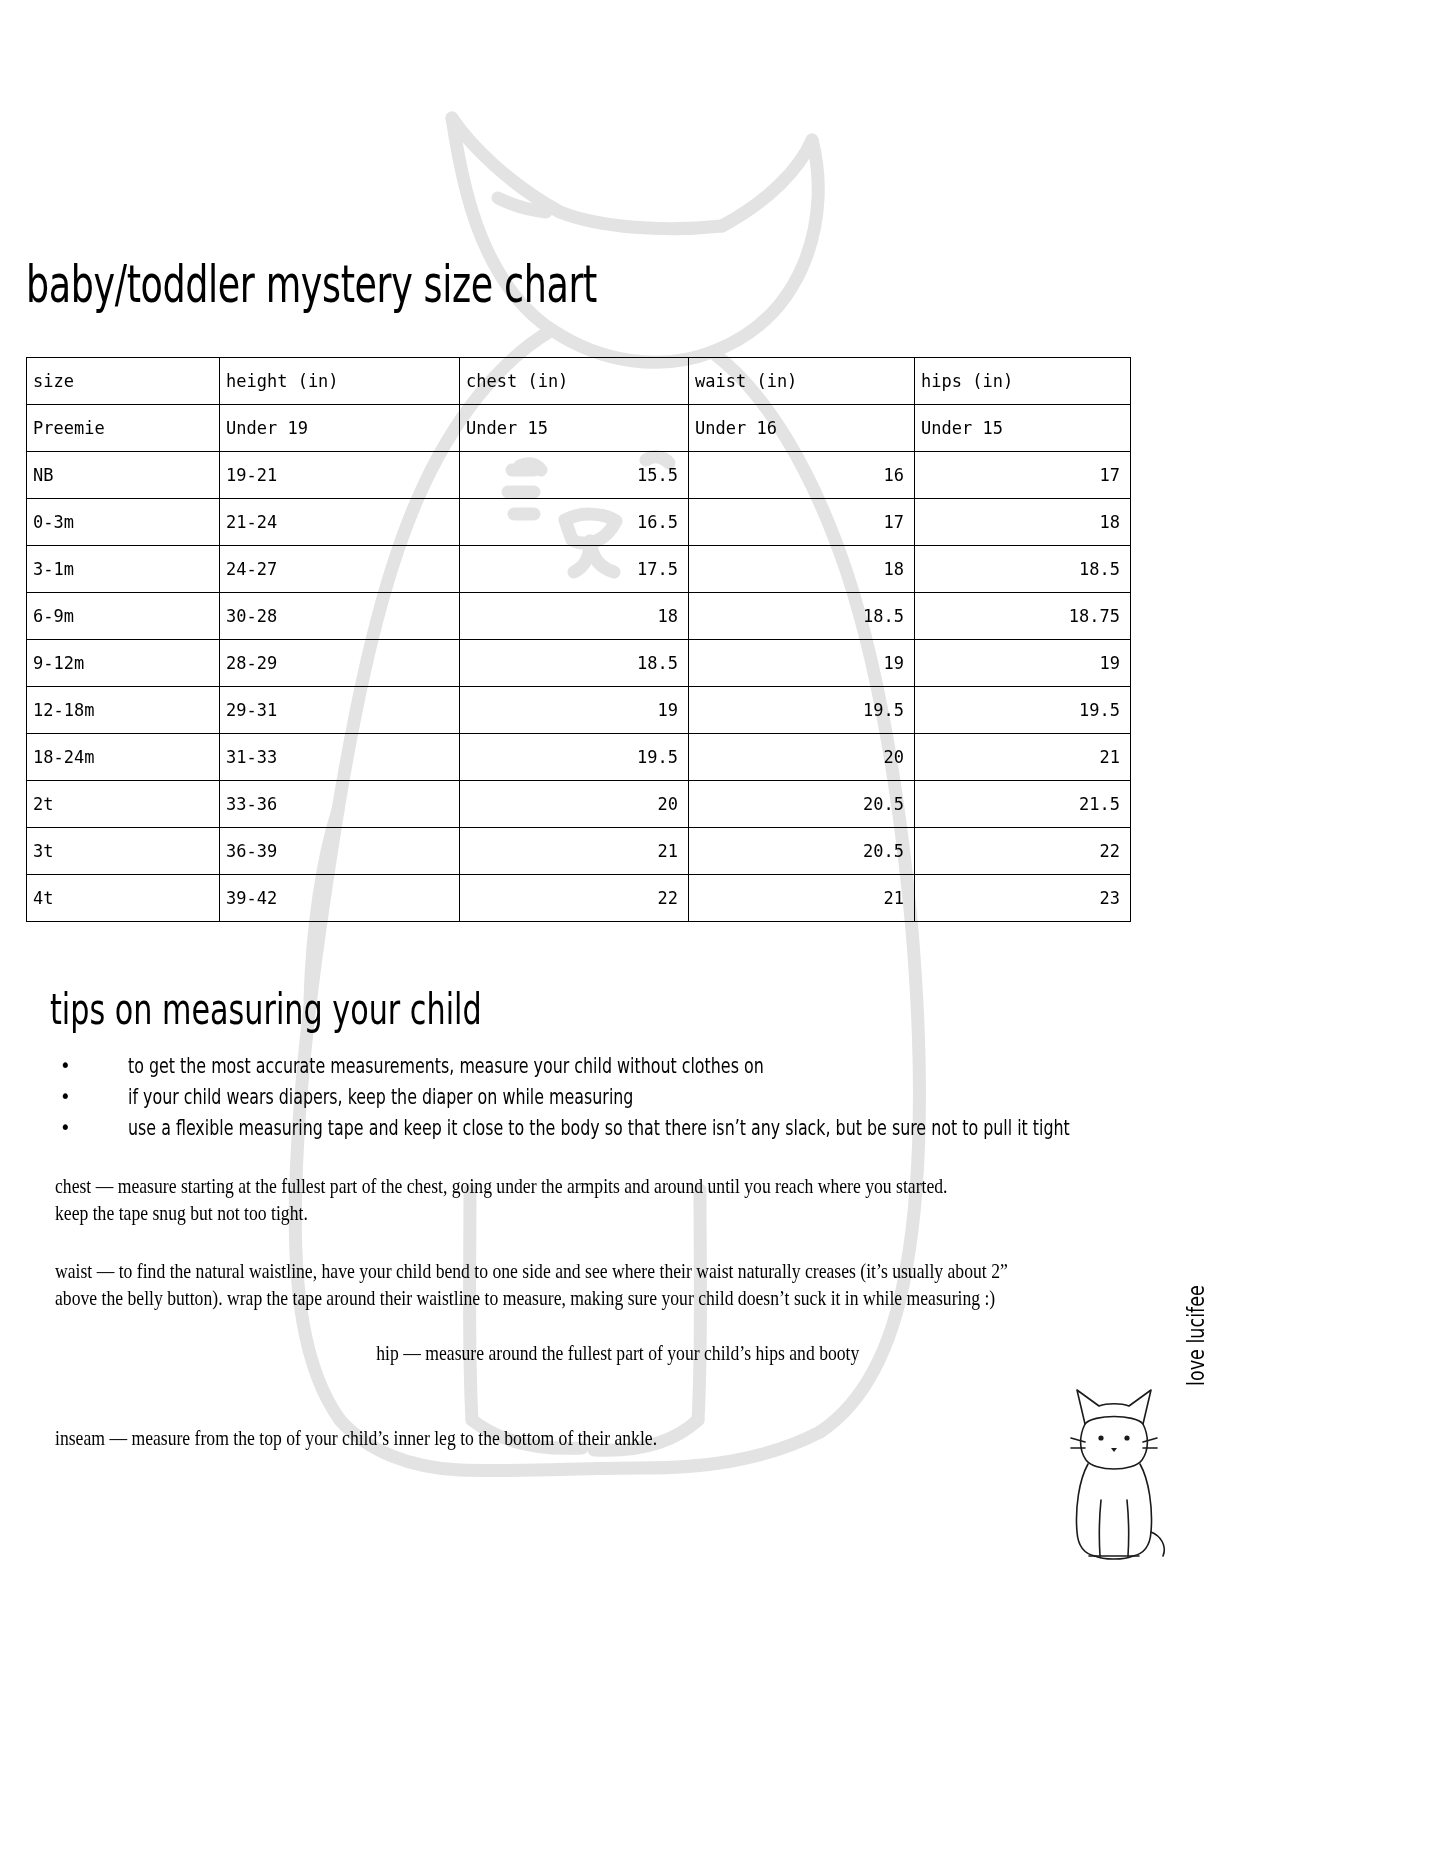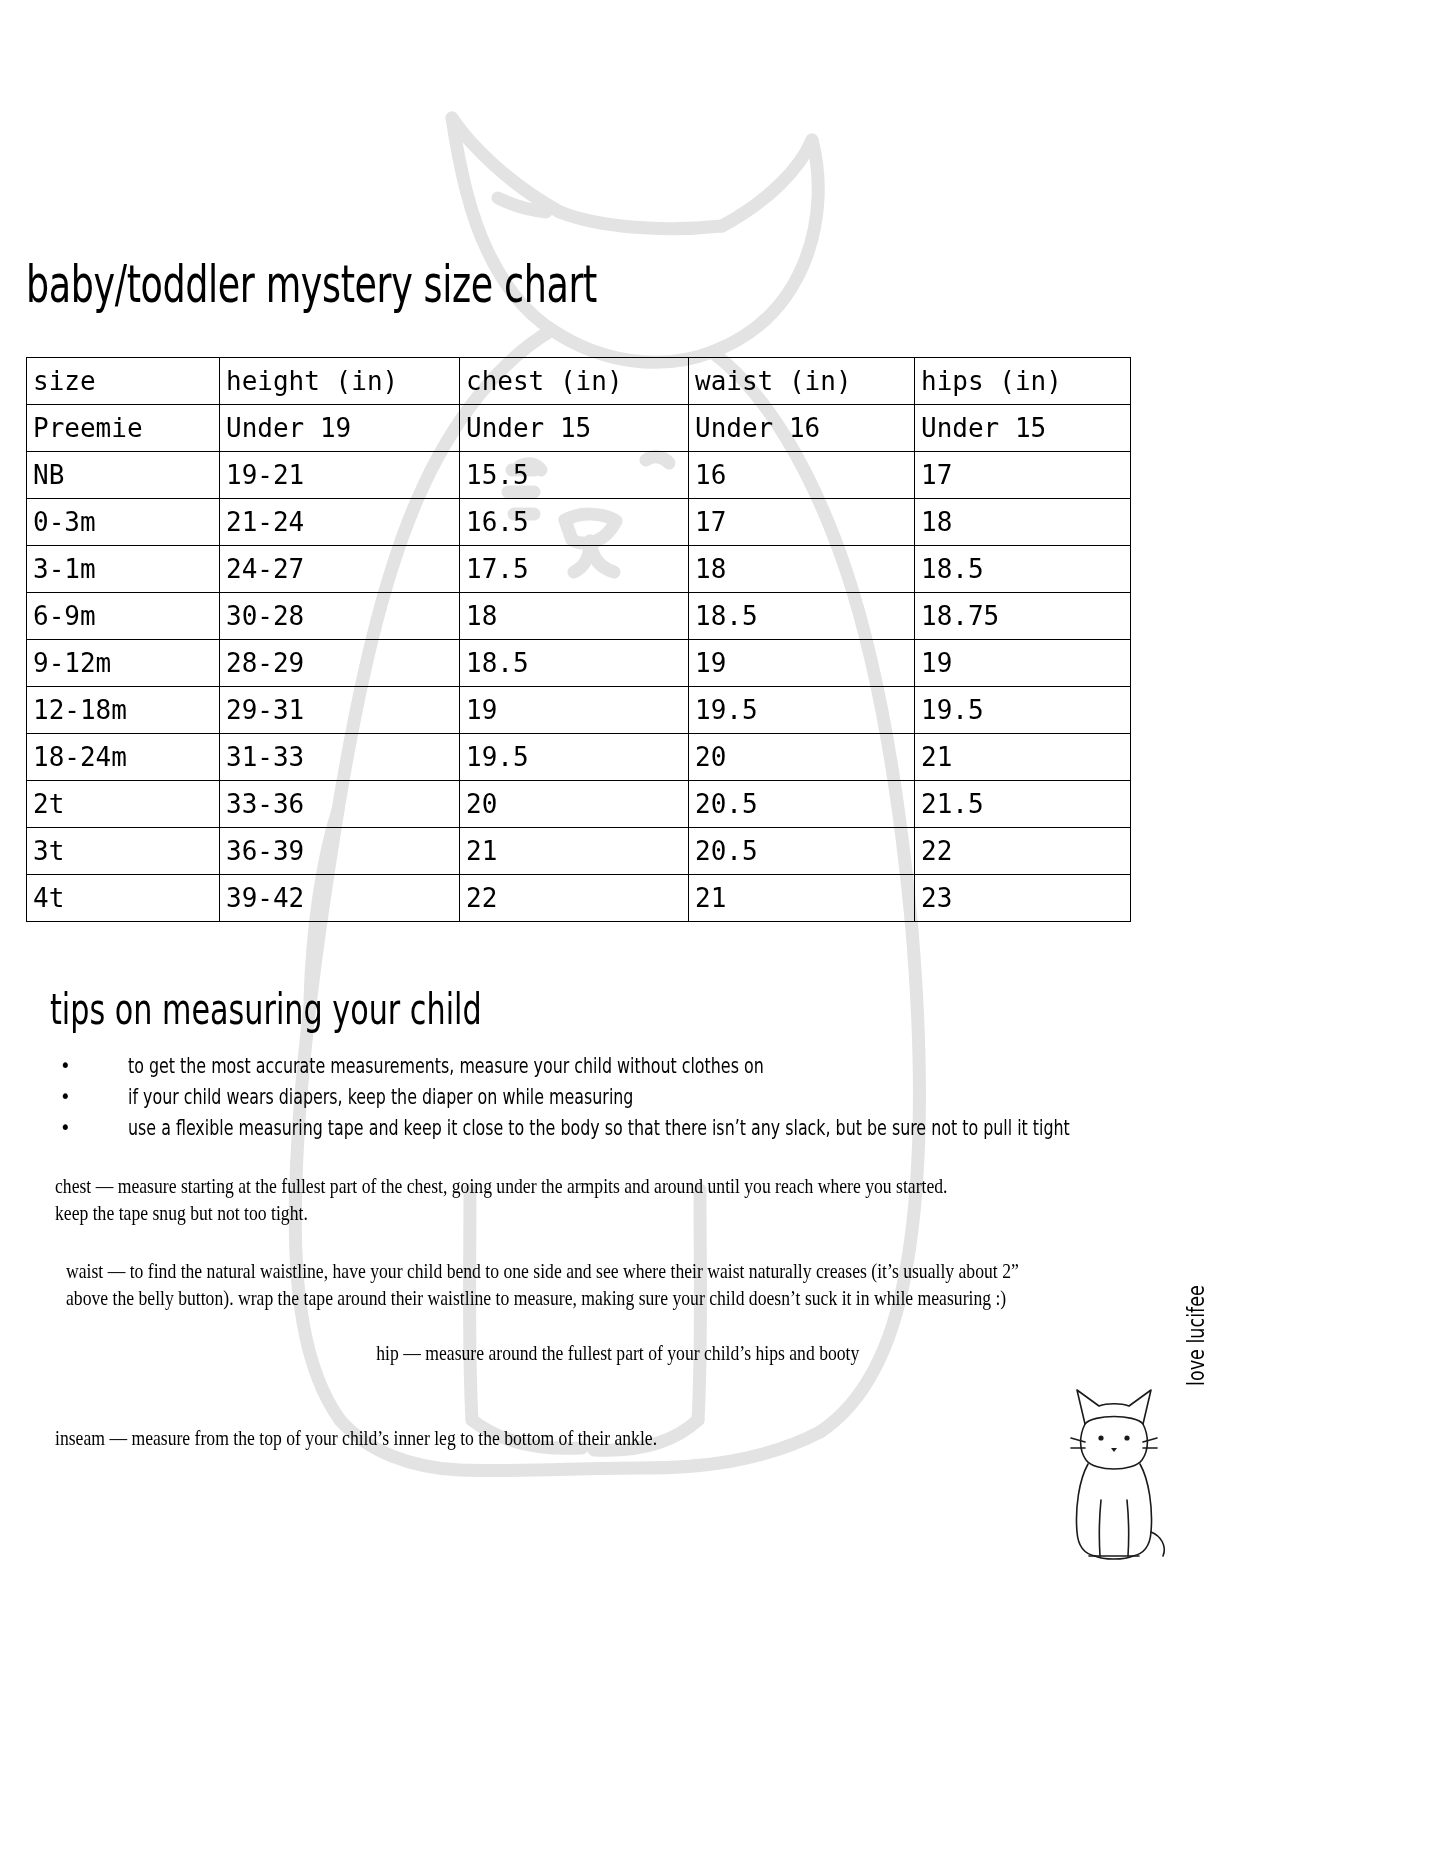--- a/index.html
+++ b/index.html
@@ -57,39 +57,39 @@
     position: absolute;
     left: 26px;
     top: 357px;
     width: 1104px;
   }
   table.size-table {
     border-collapse: collapse;
     width: 1104px;
     table-layout: fixed;
     font-family: "DejaVu Sans Mono", "Liberation Mono", monospace;
-    font-size: 26px;
+    font-size: 17px;
   }
   table.size-table td, table.size-table th {
     border: 1.5px solid #000;
     height: 46px;
     padding: 0 6px;
     font-weight: normal;
     text-align: left;
     vertical-align: middle;
     line-height: 1.1;
     background: transparent;
   }
   table.size-table col.c-size   { width: 193px; }
   table.size-table col.c-height { width: 240px; }
   table.size-table col.c-chest  { width: 229px; }
   table.size-table col.c-waist  { width: 226px; }
   table.size-table col.c-hips   { width: 216px; }
 
-  table.size-table td.num { text-align: left; padding-right: 10px; }
+  table.size-table td.num { text-align: right; padding-right: 10px; }
 
   
   #tips-heading {
     position: absolute;
     left: 50px;
     top: 985px;
     font-family: "DejaVu Sans Condensed", "Liberation Sans Narrow", "Liberation Sans", sans-serif;
     font-size: 42px;
     font-weight: 300;
     transform: scaleX(0.80);
@@ -139,21 +139,21 @@
     width: 1340px;
     line-height: 1.30;
   }
   .measure-para .ln {
     transform: scaleX(0.84);
     transform-origin: left center;
     white-space: nowrap;
     display: block;
   }
   #para-chest  { top: 1173px; }
-  #para-waist  { top: 1258px; margin-left: 11px; }
+  #para-waist  { top: 1258px; }
   #para-hip    { top: 1340px; text-align: center; }
   #para-inseam { top: 1398px; margin-top: 27px; }
 
   
   #logo-area {
     position: absolute;
     left: 1055px;
     top: 1380px;
     width: 160px;
     height: 185px;

